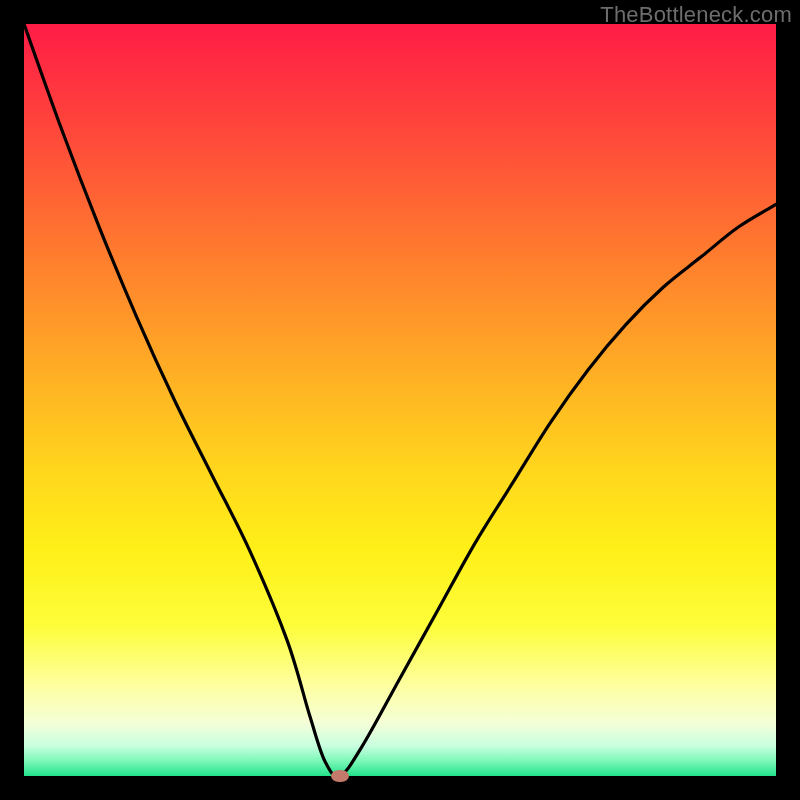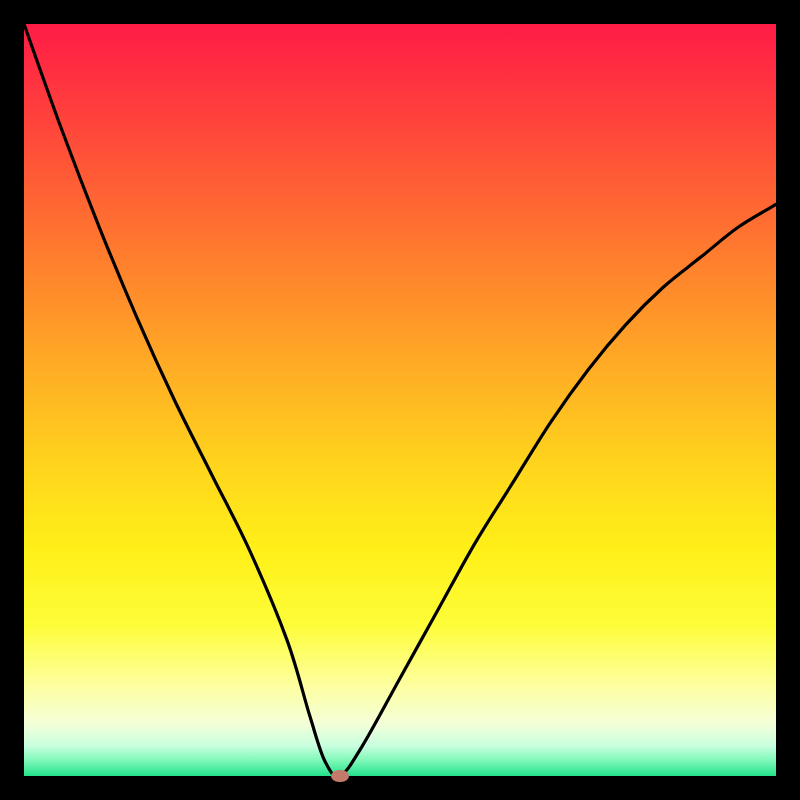--- a/index.html
+++ b/index.html
@@ -64,19 +64,20 @@
     height: 12px;
     border-radius: 8px / 6px;
     background: #c47a6a;
     transform: translate(-50%, -50%);
   }
 </style>
 </head>
 <body>
 
 <div class="frame">
+  <div class="watermark">TheBottleneck.com</div>
   <div class="plot-area">
     <svg class="curve" viewBox="0 0 752 752" preserveAspectRatio="none">
       <path id="curve-path" fill="none" stroke="#000000" stroke-width="3.2" stroke-linecap="round" stroke-linejoin="round" d="M 0.00 0.00 C 6.27 17.55, 25.07 71.44, 37.60 105.28 C 50.13 139.12, 62.67 171.71, 75.20 203.04 C 87.73 234.37, 100.27 264.45, 112.80 293.28 C 125.33 322.11, 137.87 349.68, 150.40 376.00 C 162.93 402.32, 175.47 426.13, 188.00 451.20 C 200.53 476.27, 213.07 498.83, 225.60 526.40 C 238.13 553.97, 253.17 589.07, 263.20 616.64 C 273.23 644.21, 279.49 671.79, 285.76 691.84 C 292.03 711.89, 295.79 726.93, 300.80 736.96 C 305.81 746.99, 309.57 754.51, 315.84 752.00 C 322.11 749.49, 328.37 738.21, 338.40 721.92 C 348.43 705.63, 363.47 676.80, 376.00 654.24 C 388.53 631.68, 401.07 609.12, 413.60 586.56 C 426.13 564.00, 438.67 540.19, 451.20 518.88 C 463.73 497.57, 476.27 478.77, 488.80 458.72 C 501.33 438.67, 513.87 417.36, 526.40 398.56 C 538.93 379.76, 551.47 362.21, 564.00 345.92 C 576.53 329.63, 589.07 314.59, 601.60 300.80 C 614.13 287.01, 626.67 274.48, 639.20 263.20 C 651.73 251.92, 664.27 243.15, 676.80 233.12 C 689.33 223.09, 701.87 211.81, 714.40 203.04 C 726.93 194.27, 745.73 184.24, 752.00 180.48"></path>
     </svg>
     <div id="marker" class="marker" style="left: 315.84px; top: 752px; background: rgb(196, 122, 106);"></div>
   </div>
 </div>
 
 </body></html>

